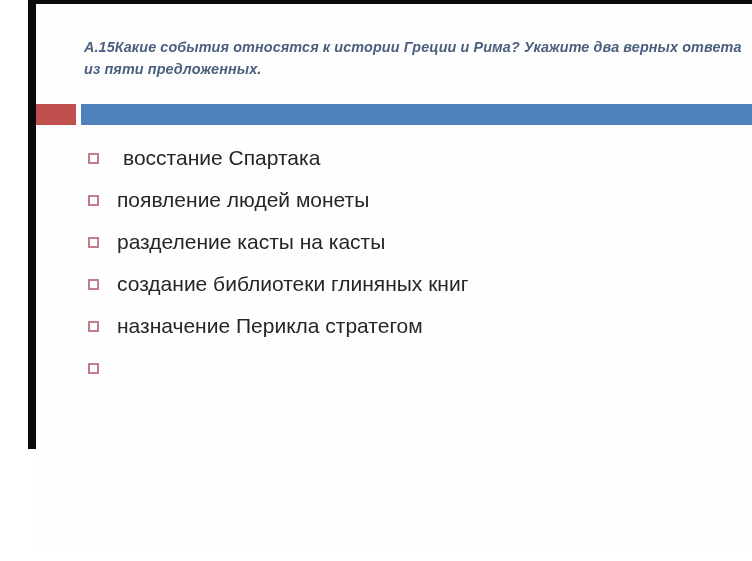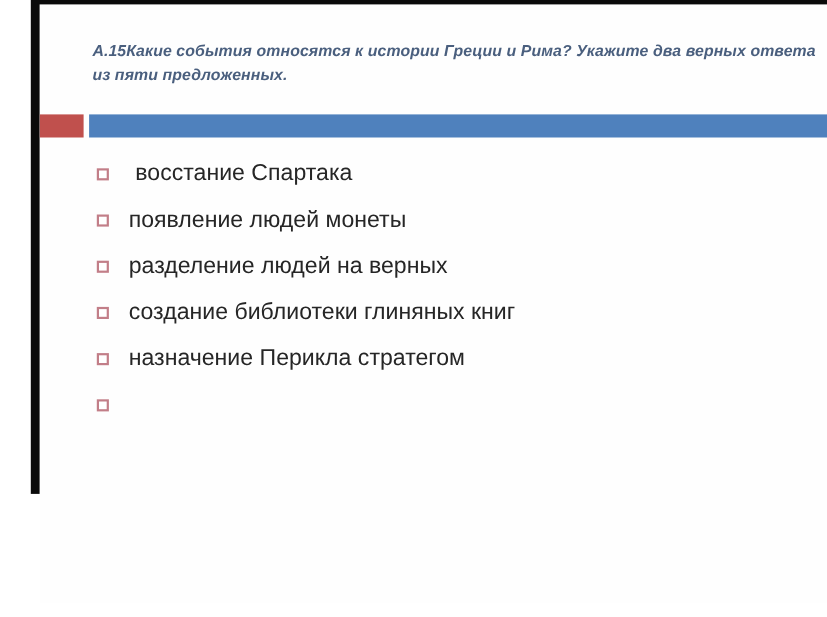--- a/index.html
+++ b/index.html
@@ -125,21 +125,21 @@
       <li class="bullet-row first">
         <span class="bullet-marker"></span>
         <span class="bullet-text"> восстание Спартака</span>
       </li>
       <li class="bullet-row">
         <span class="bullet-marker"></span>
         <span class="bullet-text">появление людей монеты</span>
       </li>
       <li class="bullet-row">
         <span class="bullet-marker"></span>
-        <span class="bullet-text">разделение людей на верных</span>
+        <span class="bullet-text">разделение касты на касты</span>
       </li>
       <li class="bullet-row">
         <span class="bullet-marker"></span>
         <span class="bullet-text">создание библиотеки глиняных книг</span>
       </li>
       <li class="bullet-row">
         <span class="bullet-marker"></span>
         <span class="bullet-text">назначение Перикла стратегом</span>
       </li>
       <li class="bullet-row">

